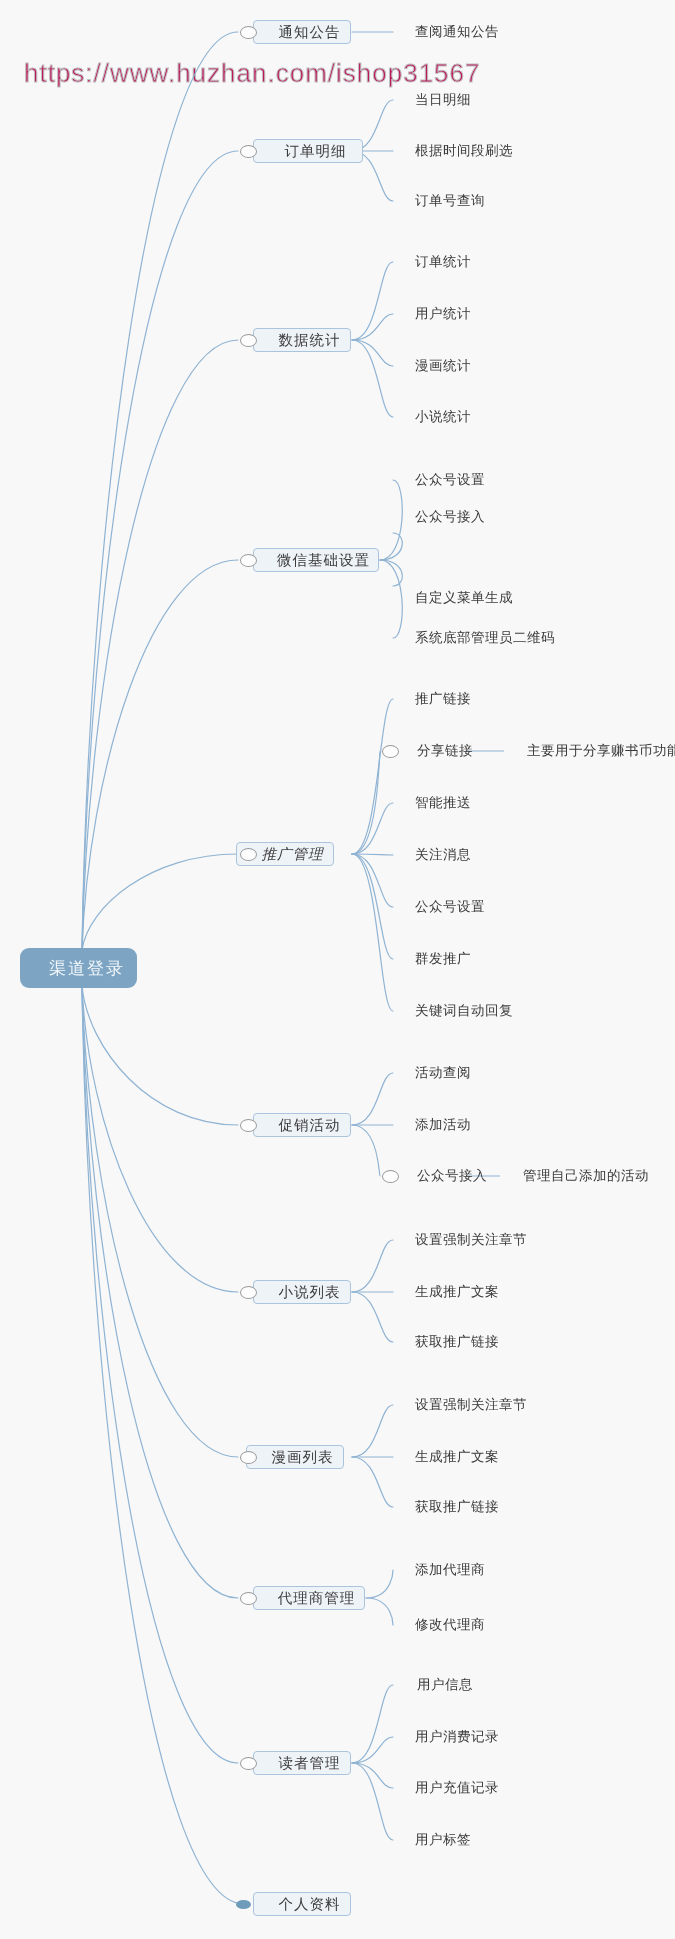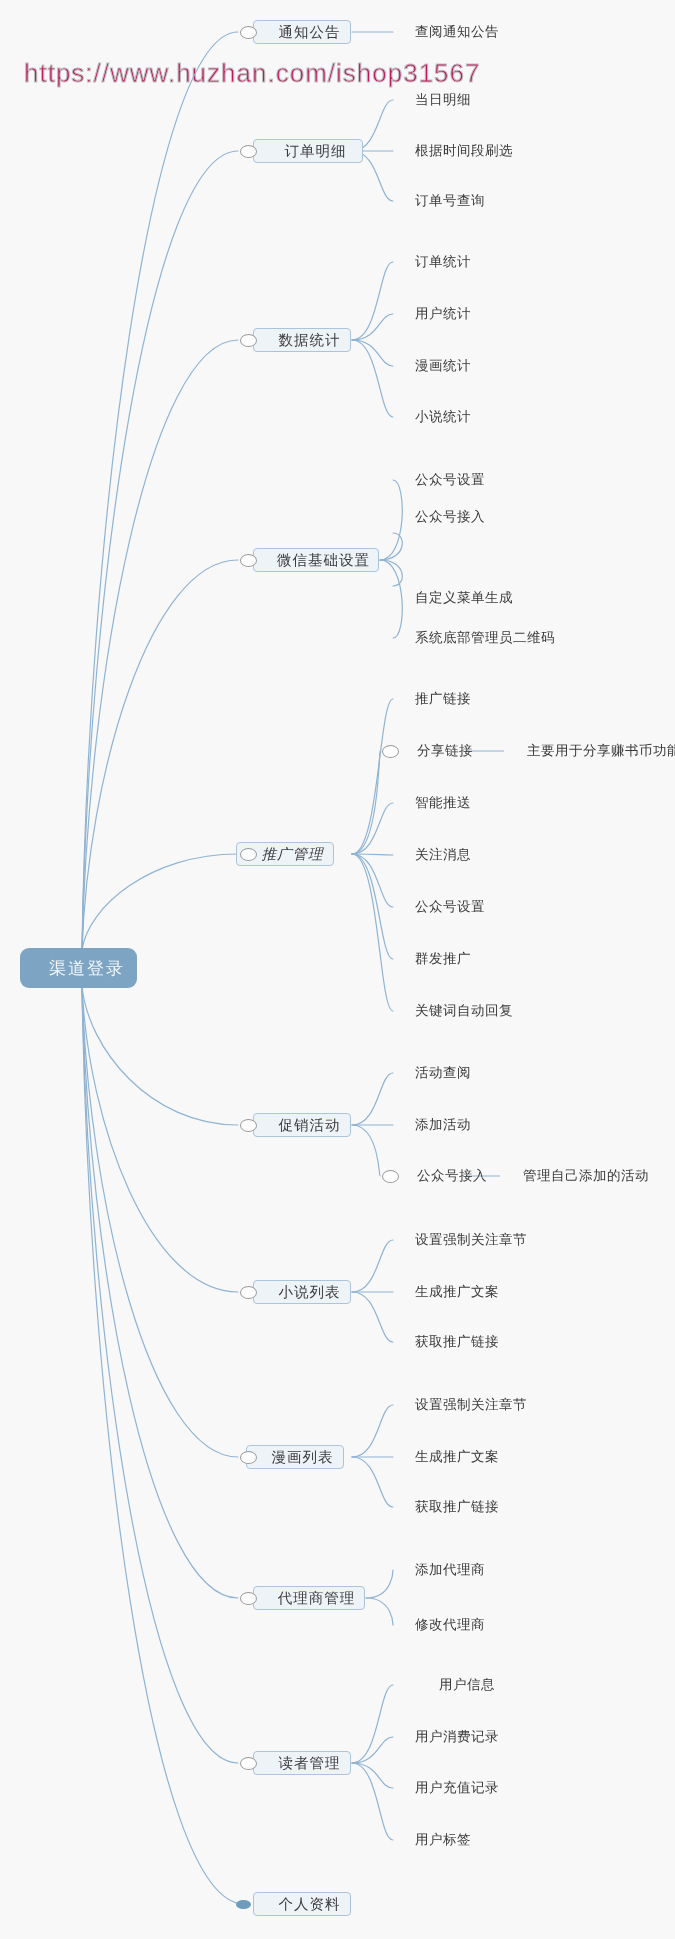--- a/index.html
+++ b/index.html
@@ -168,19 +168,19 @@
     <div class="node branch-node" style="left: 253px; top: 1586px; width: 112px; height: 24px;">代理商管理</div>
     <div class="toggle" style="left: 239.5px; top: 1591.5px;">
       <div class="minus"></div>
     </div>
     <div class="childlabel" style="left: 400px; top: 1561px;">添加代理商</div>
     <div class="childlabel" style="left: 400px; top: 1616px;">修改代理商</div>
     <div class="node branch-node" style="left: 253px; top: 1751px; width: 98px; height: 24px;">读者管理</div>
     <div class="toggle" style="left: 239.5px; top: 1756.5px;">
       <div class="minus"></div>
     </div>
-    <div class="childlabel" style="left: 424px; top: 1676px;">用户信息</div>
+    <div class="childlabel" style="left: 402px; top: 1676px;">用户信息</div>
     <div class="childlabel" style="left: 400px; top: 1728px;">用户消费记录</div>
     <div class="childlabel" style="left: 400px; top: 1779px;">用户充值记录</div>
     <div class="childlabel" style="left: 400px; top: 1831px;">用户标签</div>
     <div class="node branch-node" style="left: 253px; top: 1892px; width: 98px; height: 24px;">个人资料</div>
     <div class="enddot" style="left: 236px; top: 1899.5px;"></div>
   </div>
 
 </body></html>

